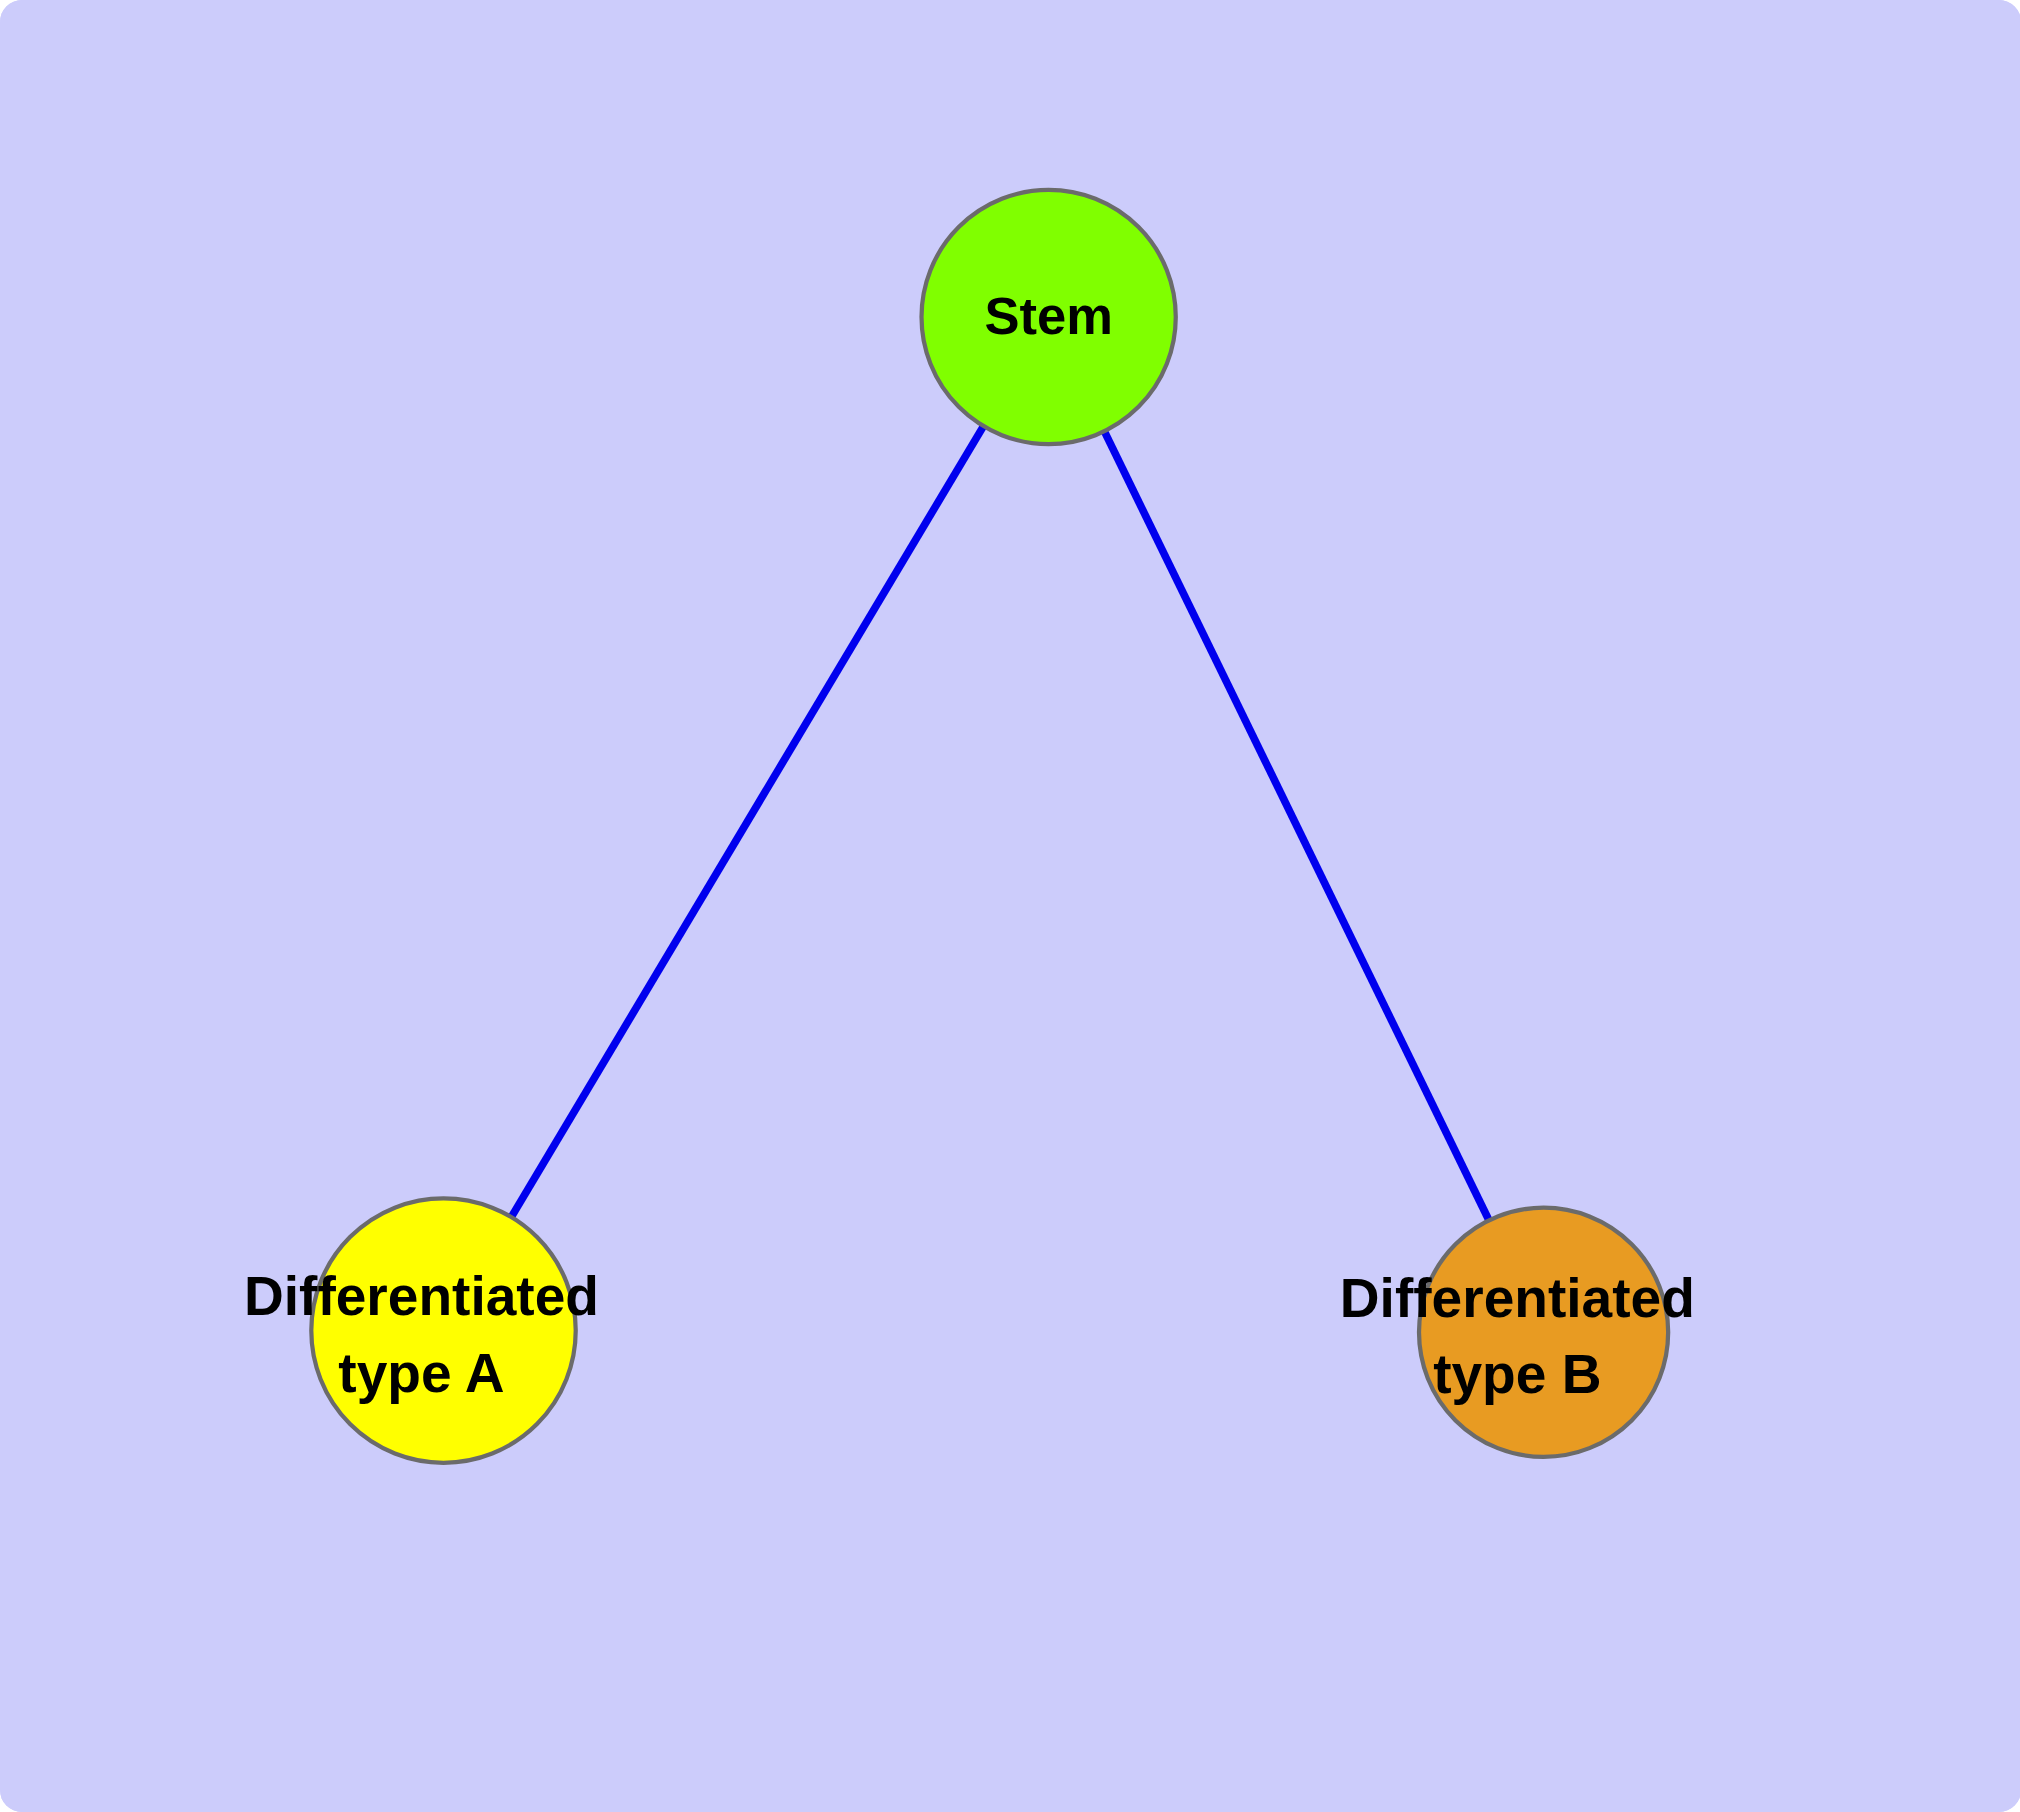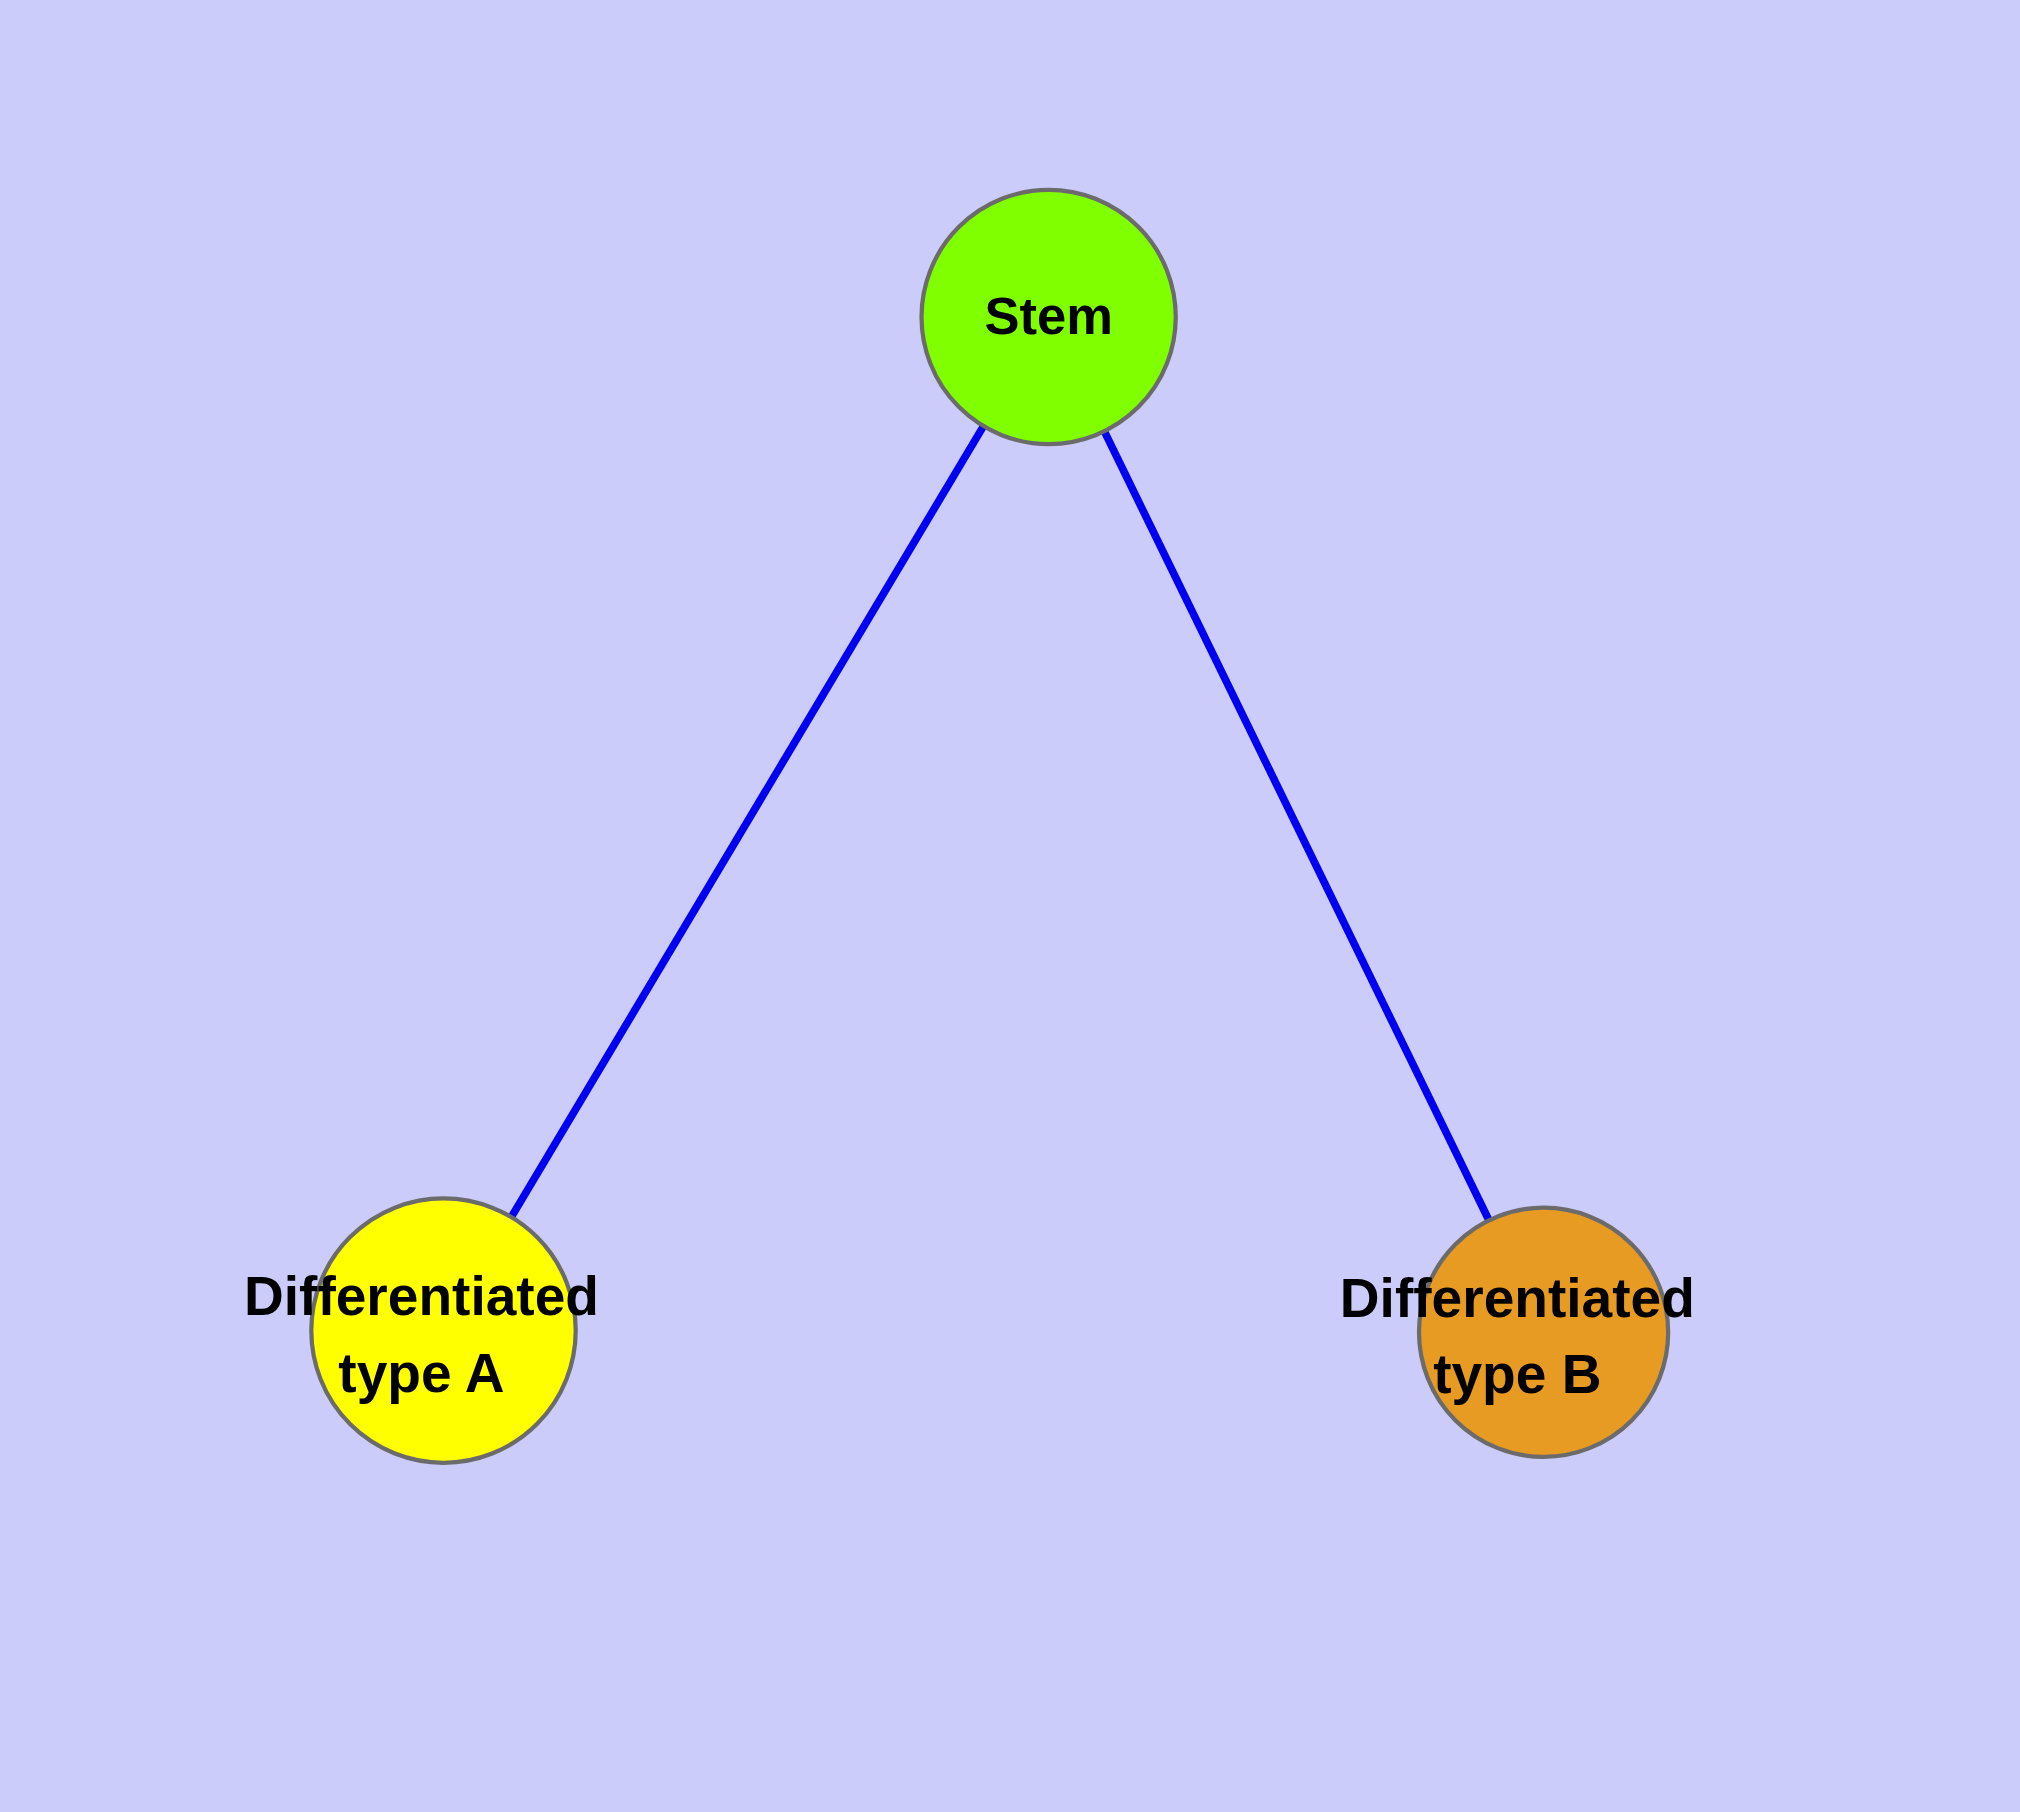--- a/index.html
+++ b/index.html
@@ -8,20 +8,21 @@
     padding: 0;
     background: #ffffff;
   }
   #canvas {
     position: relative;
     width: 2021px;
     height: 1812px;
     overflow: hidden;
     background: #ccccfb;
     font-family: "Liberation Sans", "DejaVu Sans", sans-serif;
+    border-radius: 22px;
   }
   #graph-svg {
     position: absolute;
     left: 0;
     top: 0;
     width: 2021px;
     height: 1812px;
     display: block;
   }
   .edge-line {

